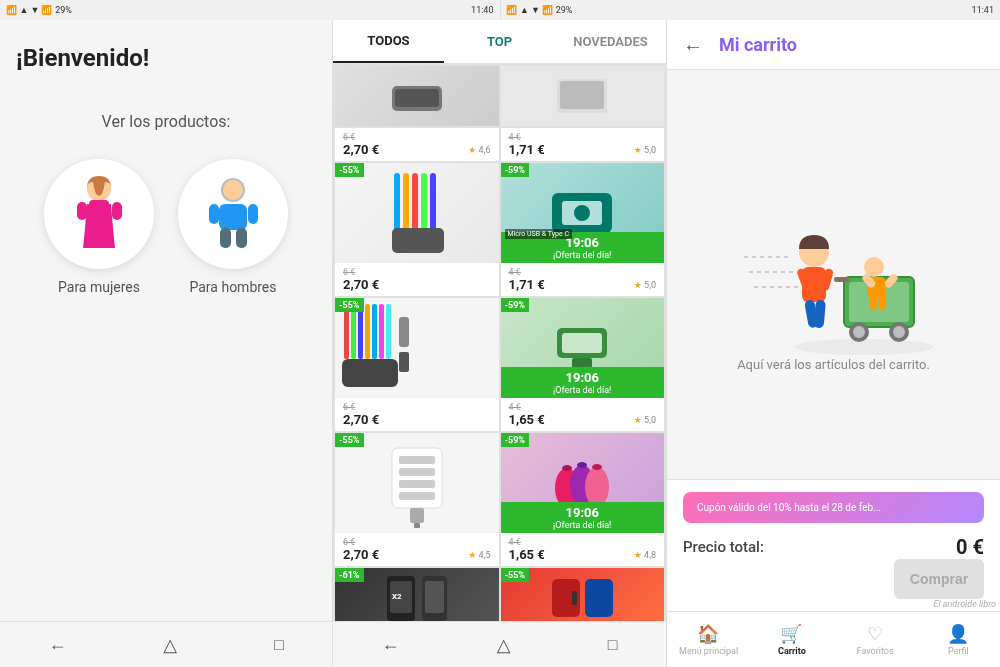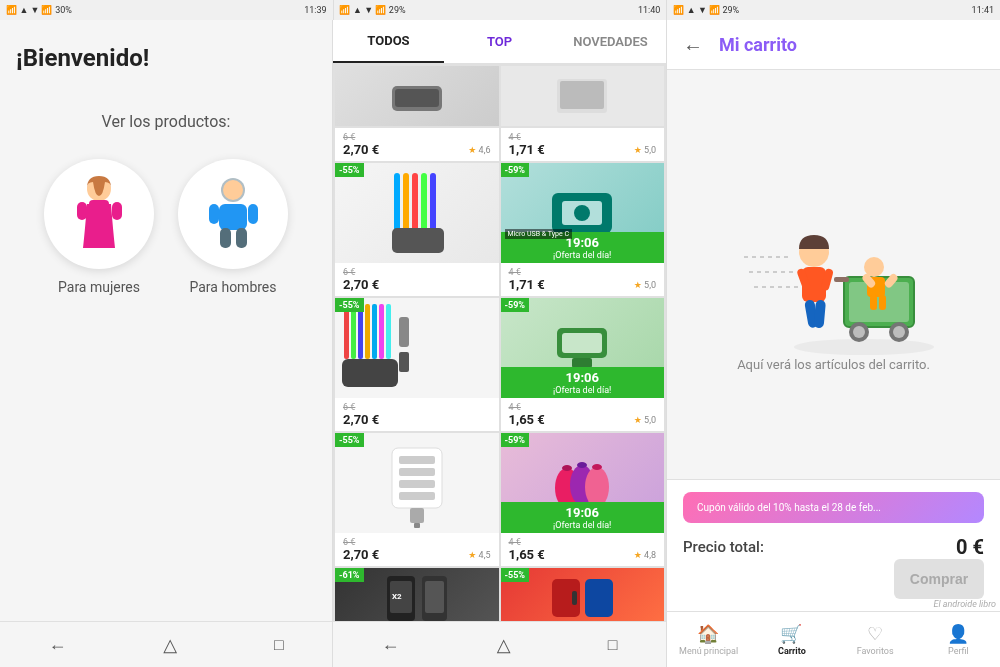--- a/index.html
+++ b/index.html
@@ -64,24 +64,20 @@
       flex-direction: column;
     }
   </style>
 </head>
 <body>
 
 <div style="display:flex; flex-direction:column; width:1000px; height:667px; background:#222;">
 
   <div class="status-bars" style="display:flex; height:20px; background:#f0f0f0;">
     <div class="status-bar" style="flex:1; display:flex; align-items:center; justify-content:space-between; padding:0 6px; font-size:9px; border-right:1px solid #ddd;">
-      <span>📶 ▲ ▼ 📶 30%</span>
-      <span>11:39</span>
-    </div>
-    <div class="status-bar" style="flex:1; display:flex; align-items:center; justify-content:space-between; padding:0 6px; font-size:9px; border-right:1px solid #ddd;">
       <span>📶 ▲ ▼ 📶 29%</span>
       <span>11:40</span>
     </div>
     <div class="status-bar" style="flex:1; display:flex; align-items:center; justify-content:space-between; padding:0 6px; font-size:9px;">
       <span>📶 ▲ ▼ 📶 29%</span>
       <span>11:41</span>
     </div>
   </div>
 
   <div class="panels" style="display:flex; flex:1; overflow:hidden;">
@@ -137,21 +133,21 @@
         <button style="background:none;border:none;cursor:pointer;font-size:18px;color:#555;">←</button>
         <button style="background:none;border:none;cursor:pointer;font-size:18px;color:#555;">△</button>
         <button style="background:none;border:none;cursor:pointer;font-size:16px;color:#555;">□</button>
       </div>
     </div>
 
     <div class="panel-products" style="width:334px; background:#f5f5f5; display:flex; flex-direction:column; border-right:1px solid #ddd;">
 
       <div style="display:flex; background:white; border-bottom:1px solid #e0e0e0; height:44px;">
         <div style="flex:1;display:flex;align-items:center;justify-content:center;font-size:13px;font-weight:700;color:#222;border-bottom:2px solid #222;cursor:pointer;">TODOS</div>
-        <div style="flex:1;display:flex;align-items:center;justify-content:center;font-size:13px;font-weight:600;color:#6d28d9;cursor:pointer;">TOP</div>
+        <div style="flex:1;display:flex;align-items:center;justify-content:center;font-size:13px;font-weight:600;color:#0f766e;cursor:pointer;">TOP</div>
         <div style="flex:1;display:flex;align-items:center;justify-content:center;font-size:13px;font-weight:600;color:#888;cursor:pointer;">NOVEDADES</div>
       </div>
 
       <div style="flex:1;overflow-y:auto;display:grid;grid-template-columns:1fr 1fr;gap:2px;padding:2px;background:#e0e0e0;">
 
         <div style="background:white;position:relative;">
           <div style="height:60px;background:linear-gradient(135deg,#e0e0e0,#ccc);overflow:hidden;display:flex;align-items:center;justify-content:center;">
             <svg width="60" height="50" viewBox="0 0 60 50">
                 <rect x="5" y="15" width="50" height="25" rx="5" fill="#777"></rect>
                 <rect x="8" y="18" width="44" height="18" rx="3" fill="#555"></rect>

